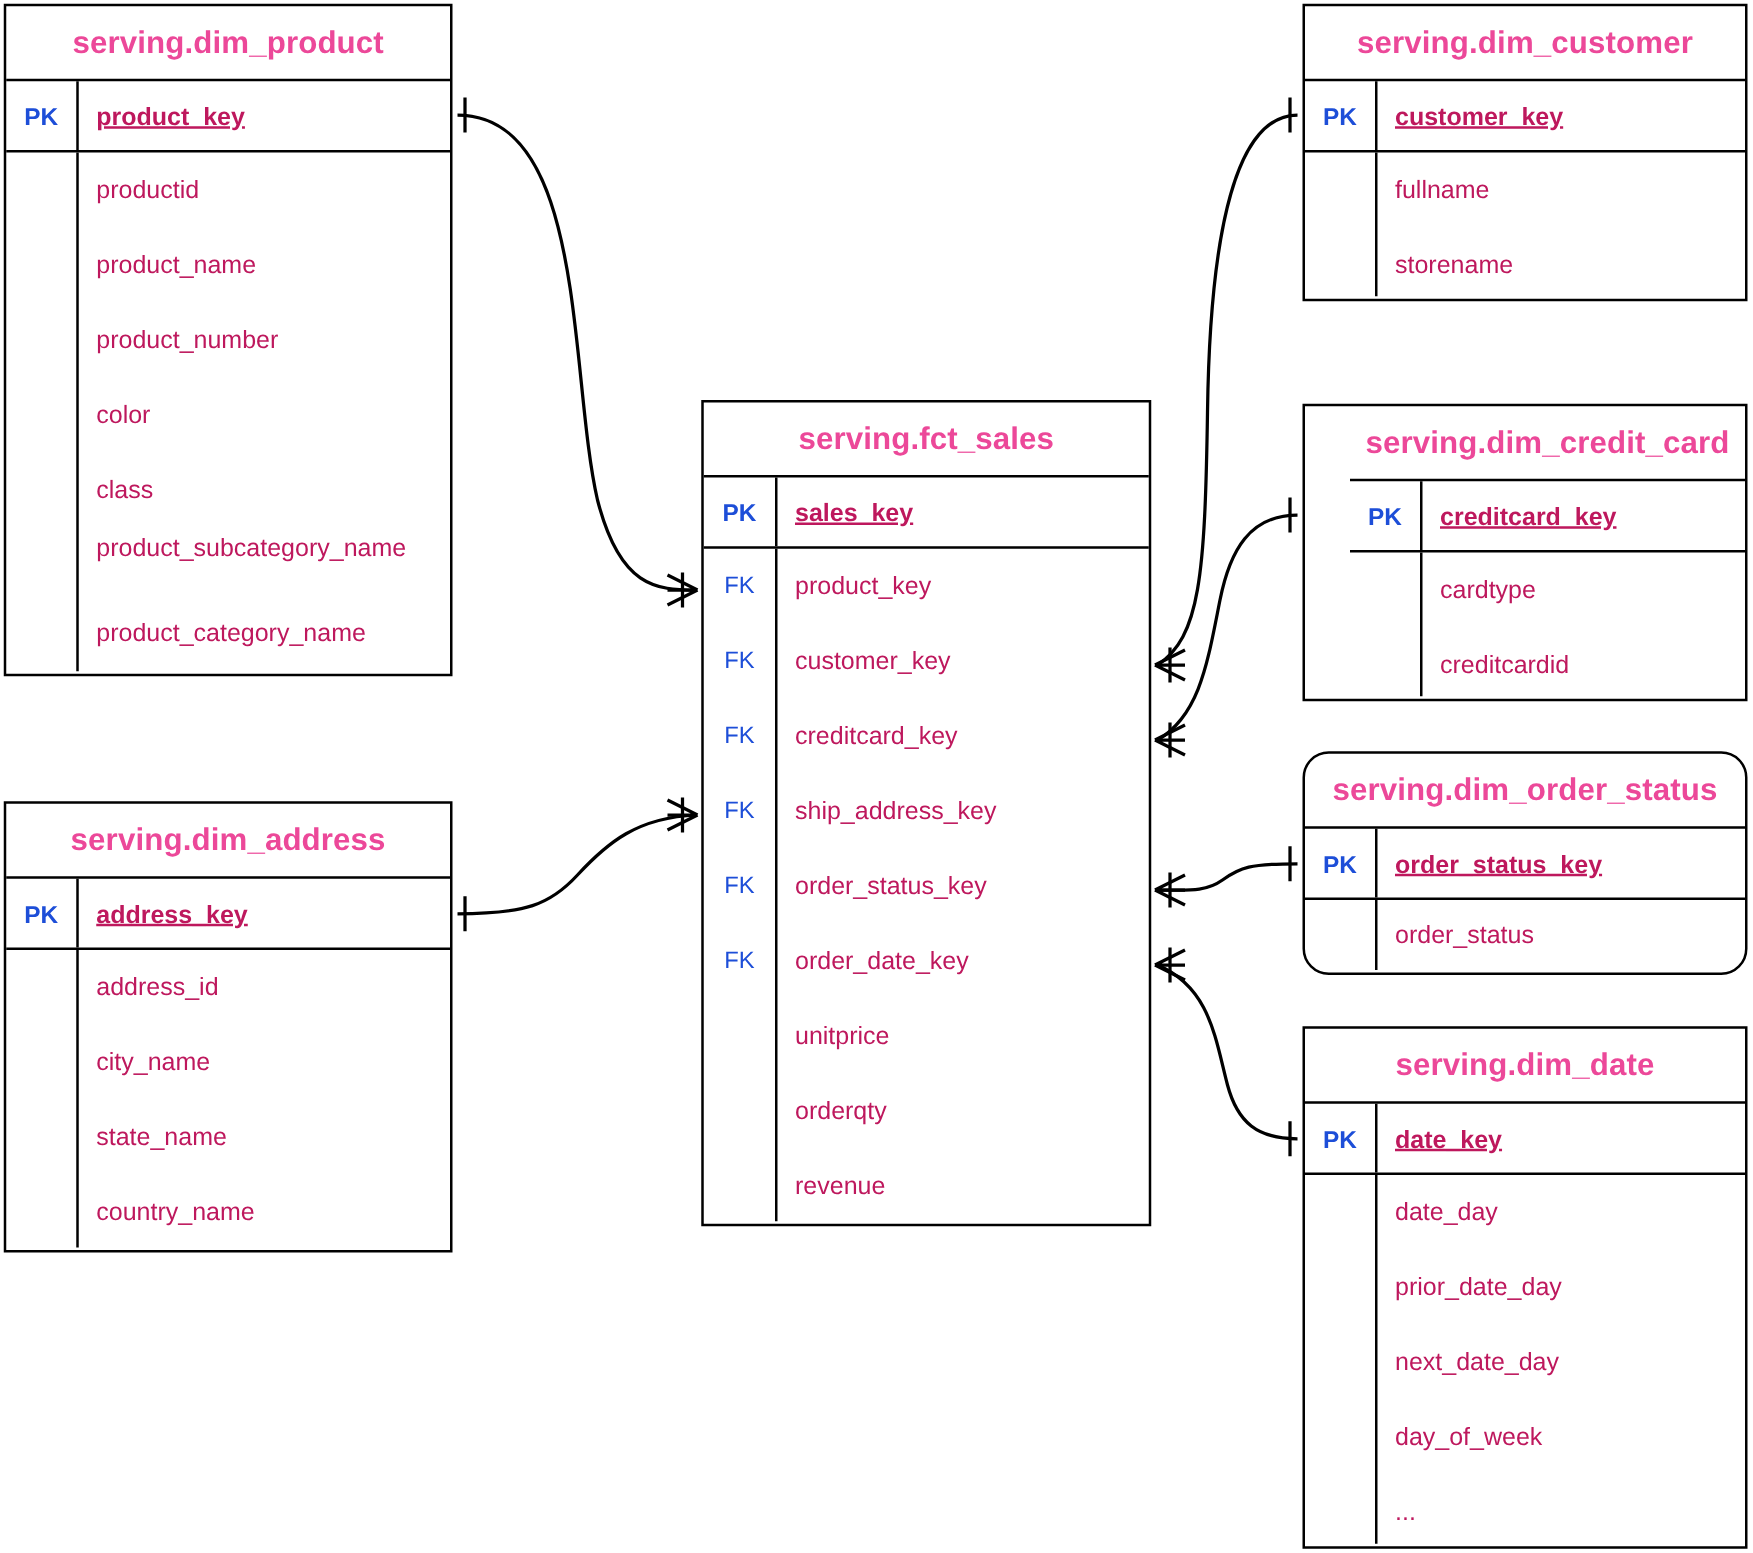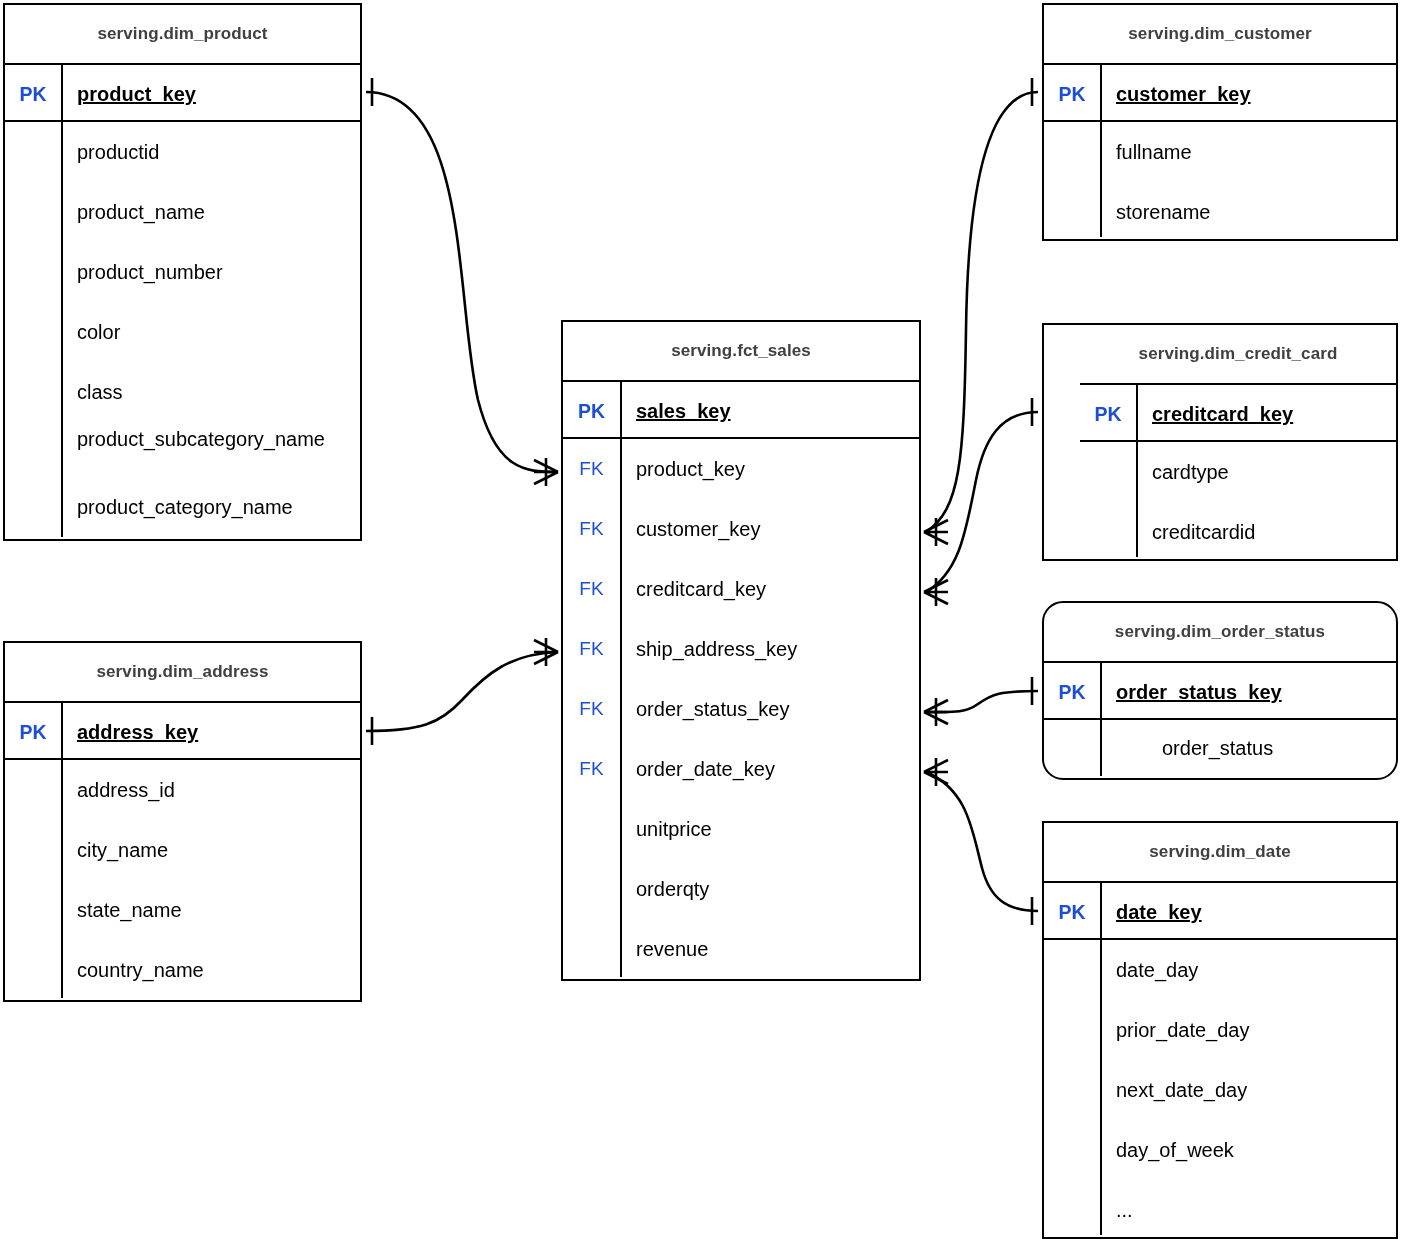--- a/index.html
+++ b/index.html
@@ -30,22 +30,22 @@
     border: 2.5px solid #000000;
     background: #ffffff;
     z-index: 2;
   }
   .ent-title {
     box-sizing: border-box;
     height: 58px;
     line-height: 58px;
     text-align: center;
     font-weight: bold;
-    font-size: 17px;
-    color: #404040;
+    font-size: 25px;
+    color: #ec4899;
     letter-spacing: 0.1px;
   }
   .ent-pkrow {
     box-sizing: border-box;
     display: flex;
     height: 59px;
     border-top: 2.5px solid #000000;
     border-bottom: 2.5px solid #000000;
   }
   .ent-body {
@@ -77,21 +77,21 @@
     font-weight: bold;
     font-size: 19.5px;
     line-height: 59px;
     height: 59px;
   }
   .attrcell {
     height: 60px;
     line-height: 60px;
     padding-left: 14px;
     font-size: 20px;
-    color: #000000;
+    color: #be185d;
     white-space: nowrap;
   }
   .attrcell.pk {
     font-weight: bold;
     text-decoration: underline;
     font-size: 20px;
     height: 59px;
     line-height: 59px;
   }
   .attrcell.wrap {
@@ -274,21 +274,21 @@
   <div class="entity" style="left:1042px; top:601px; width:356px; height:179px;border-radius:21px;">
     <div class="ent-title">serving.dim_order_status</div>
     <div class="ent-pkrow">
       <div class="keycol">
         <div class="keycell bold">PK</div>
       </div>
       <div class="attrcol">
         <div class="attrcell pk">order_status_key</div>
       </div>
     </div>
-    <div class="ent-body" style="height:56px;gap:46px;">
+    <div class="ent-body" style="height:56px;">
       <div class="keycol"></div>
       <div class="attrcol">
         <div class="attrcell" style="height:56px; line-height:56px;">order_status</div>
       </div>
     </div>
   </div>
 
   <div class="entity" style="left:1042px; top:821px; width:356px; height:418px;">
     <div class="ent-title">serving.dim_date</div>
     <div class="ent-pkrow">

